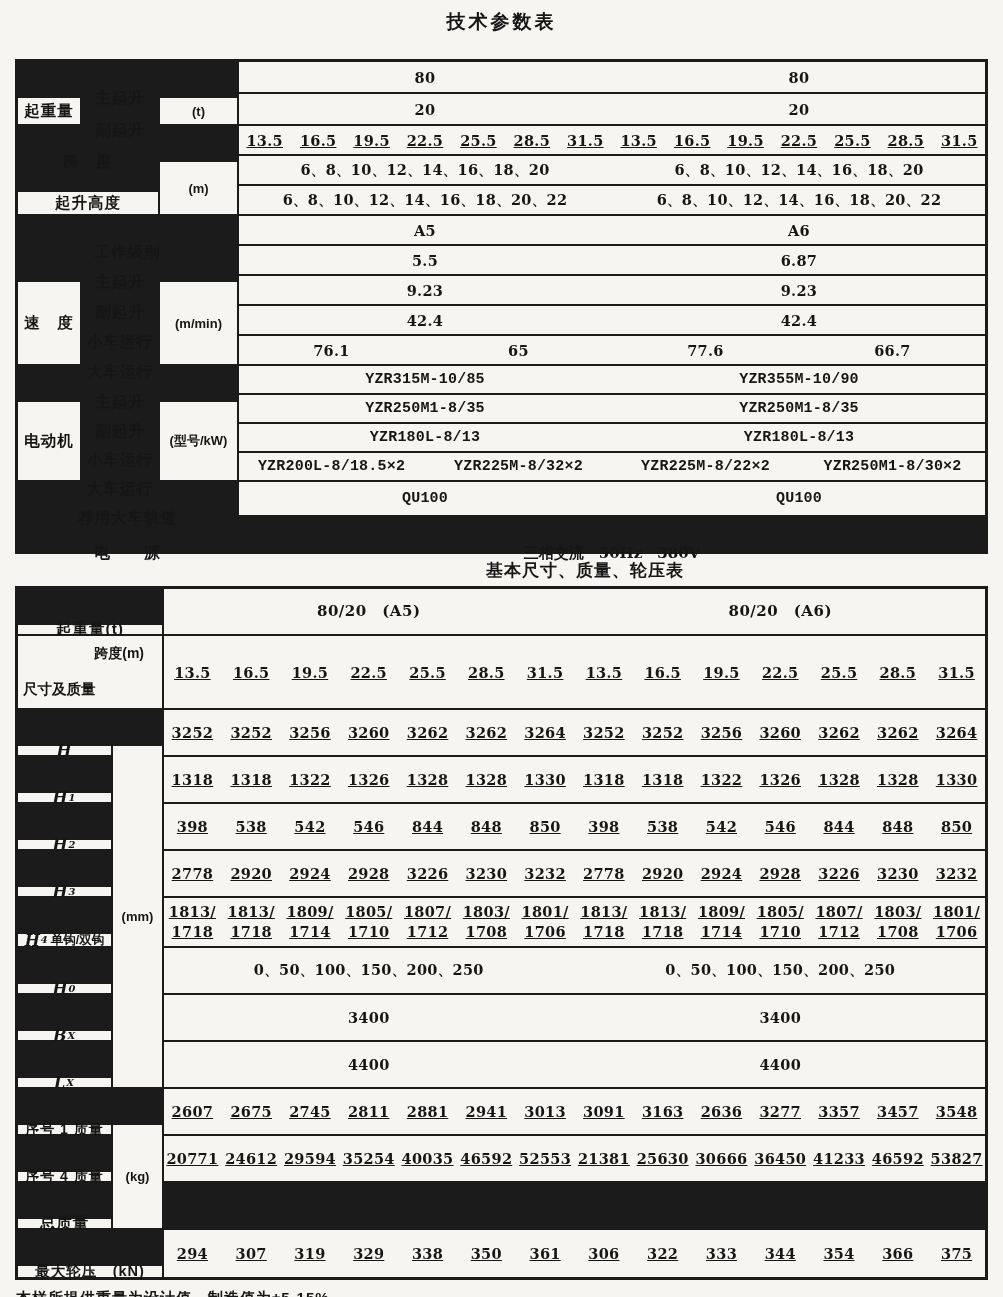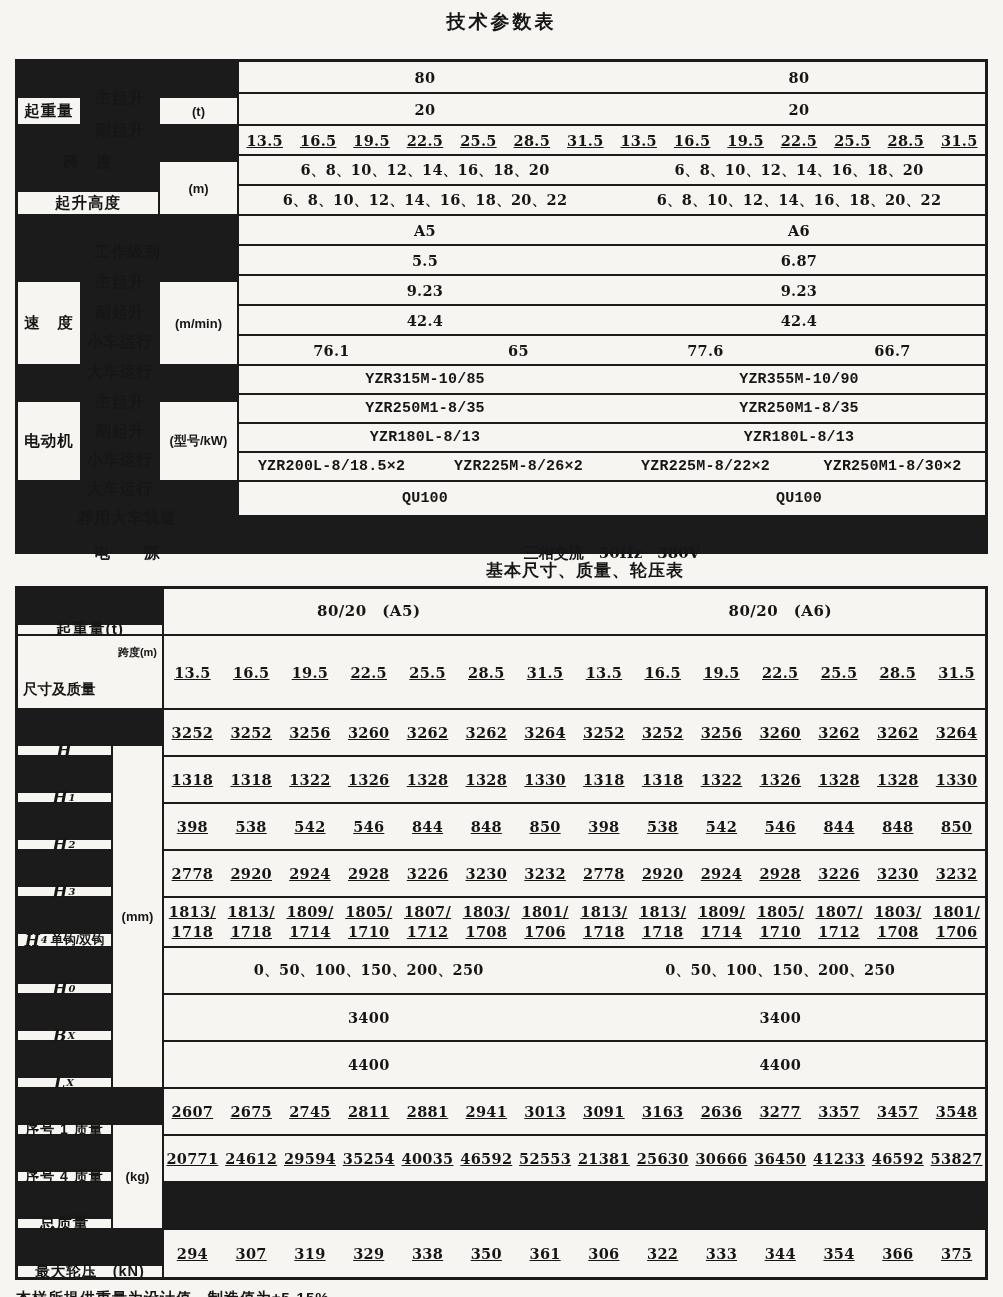--- a/index.html
+++ b/index.html
@@ -75,21 +75,21 @@
     font-size:12.5px;margin-left:2px;letter-spacing:0;
   }
 
   
   .diag{
     position:relative;
     background-image:linear-gradient(to bottom right,
       transparent calc(50% - 1.3px),#1b1b1b calc(50% - 1.3px),
       #1b1b1b calc(50% + 1.3px),transparent calc(50% + 1.3px));
   }
-  .diag .dt{position:absolute;top:9px;right:5px;font-size:11px;font-weight:700;}
+  .diag .dt{position:absolute;top:9px;right:18px;font-size:14px;font-weight:700;}
   .diag .db{position:absolute;bottom:9px;left:5px;font-size:14.5px;font-weight:700;}
 </style>
 </head>
 <body>
 
 <div class="page">
 
   <div class="title1">技术参数表</div>
 
   <div class="gridt">
@@ -179,21 +179,21 @@
     <div class="cells c2" style="grid-area:12/4/13/5">
         <div class="cell mod">YZR250M1-8/35</div>
         <div class="cell mod">YZR250M1-8/35</div>
       </div>
     <div class="cells c2" style="grid-area:13/4/14/5">
         <div class="cell mod">YZR180L-8/13</div>
         <div class="cell mod">YZR180L-8/13</div>
       </div>
     <div class="cells c4" style="grid-area:14/4/15/5">
         <div class="cell mod">YZR200L-8/18.5×2</div>
-        <div class="cell mod">YZR225M-8/26×2</div>
+        <div class="cell mod">YZR225M-8/32×2</div>
         <div class="cell mod">YZR225M-8/22×2</div>
         <div class="cell mod">YZR250M1-8/30×2</div>
       </div>
 
     <div class="lab" style="grid-area:15/1/16/4">荐用大车轨道</div>
     <div class="cells c2" style="grid-area:15/4/16/5">
         <div class="cell mod">QU100</div>
         <div class="cell mod">QU100</div>
       </div>
 

